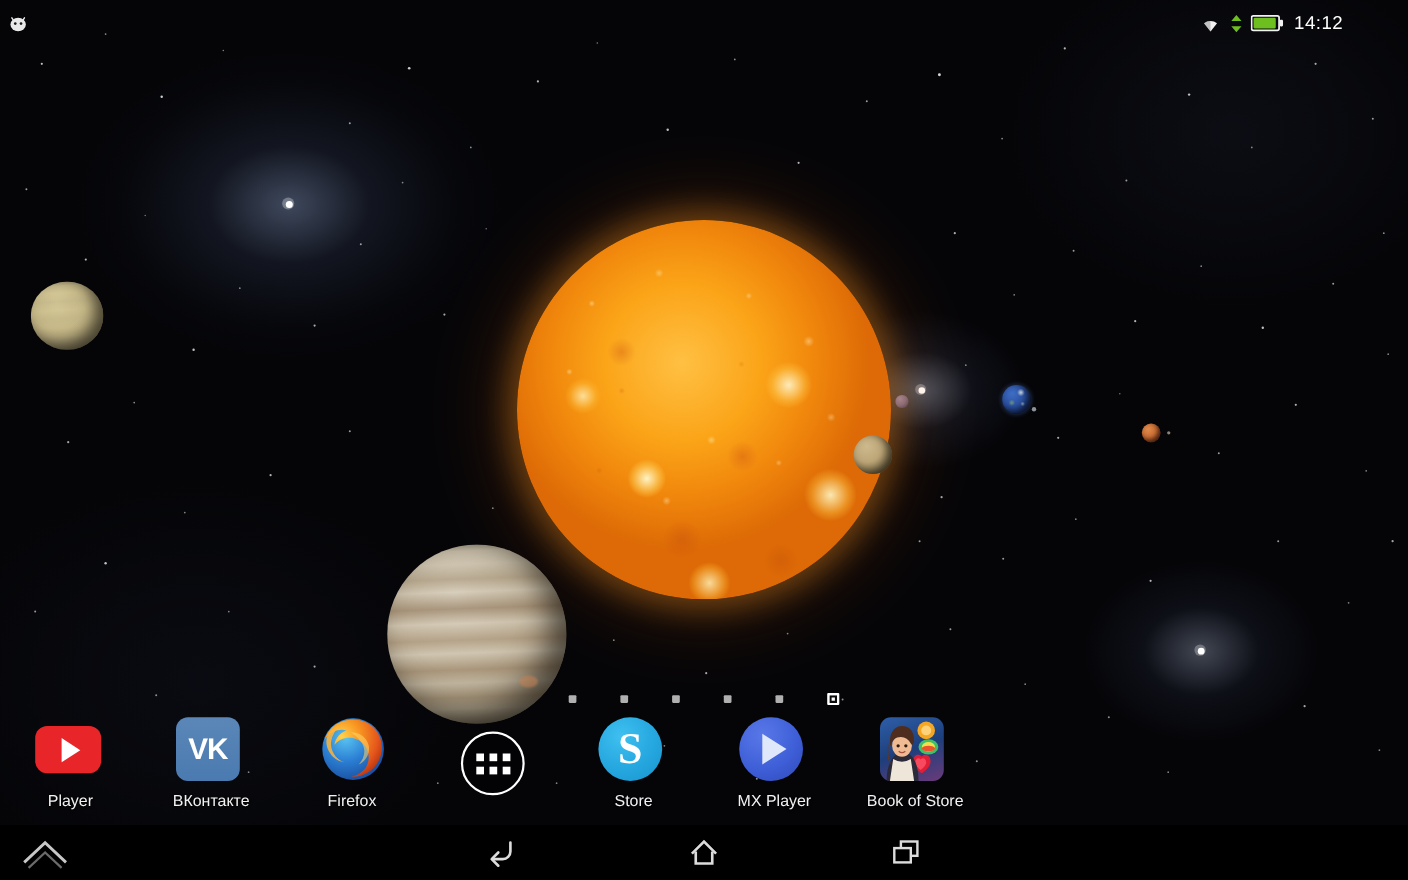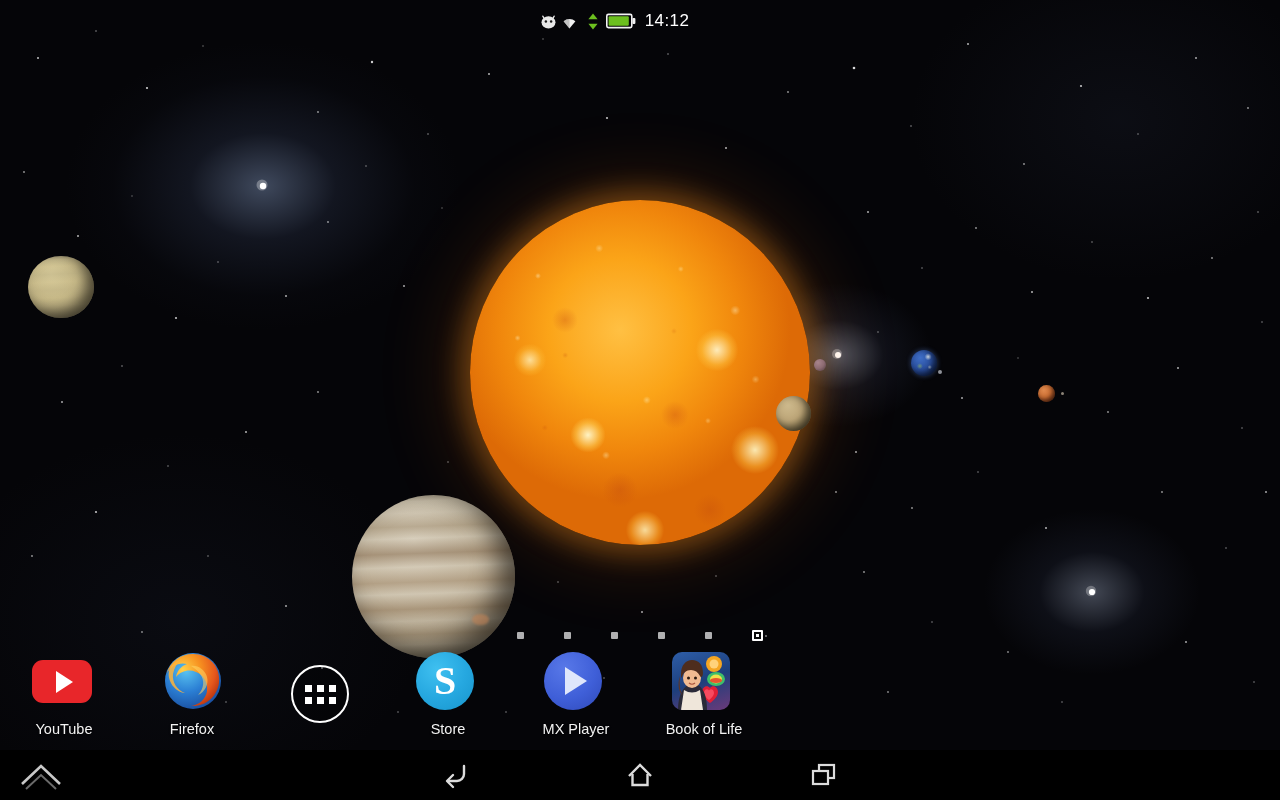--- a/index.html
+++ b/index.html
@@ -119,21 +119,21 @@
     background: radial-gradient(circle at 34% 30%, #e08a4e 0%, #cd6f34 44%, #97441d 78%, #4c1f0c 100%);
     box-shadow: inset -2px -2px 5px rgba(0,0,0,.55);
   }
   #planet-mars-moon {
     left:1061px; top:392px; width:3px; height:3px; background:#8c8377;
   }
 
   
   #status-bar {
     position:absolute; left:0; top:0; width:1229px; height:26px;
-    display:flex; align-items:center; justify-content:center;
+    display:flex; align-items:center; justify-content:space-between;
     padding:16px 8px 0 6px; z-index:40;
   }
   #status-left { display:flex; align-items:center; gap:6px; }
   #status-right { display:flex; align-items:center; gap:7px; }
   #clock { color:#fff; font-size:17px; letter-spacing:.4px; margin-left:2px; }
 
   .android-head { width:21px; height:18px; display:block; }
 
   
   #page-indicator {
@@ -380,24 +380,30 @@
   </div>
 
   <div id="dock">
 
     <div class="dock-cell">
       <div class="dock-icon">
         <div class="ic-youtube">
             <span class="tri"></span>
           </div>
       </div>
-      <span class="dock-label">YouTube</span>
-    </div>
-
-
+      <span class="dock-label">Player</span>
+    </div>
+
+
+    <div class="dock-cell">
+      <div class="dock-icon">
+        <div class="ic-vk">VK</div>
+      </div>
+      <span class="dock-label">ВКонтакте</span>
+    </div>
 
     <div class="dock-cell">
       <div class="dock-icon">
         <svg width="64" height="64" viewBox="0 0 64 64">
           <defs>
             <radialGradient id="ffglobe" cx="38%" cy="32%" r="72%">
               <stop offset="0%" stop-color="#59c3f0"></stop>
               <stop offset="52%" stop-color="#2b7fd4"></stop>
               <stop offset="100%" stop-color="#1a4fa0"></stop>
             </radialGradient>
@@ -463,21 +469,21 @@
             <ellipse cx="20" cy="26" rx="9" ry="10" fill="#f0bb92"></ellipse>
             <path d="M9 22 c0 -9 5 -14 11 -14 c7 0 11 5 11 13 c0 4 -2 5 -3 3 c-2 -4 -5 -6 -9 -6 c-5 0 -8 3 -9 7 c-1 2 -1 -1 -1 -3 Z" fill="#4e2d1e"></path>
             <path d="M8 24 c-1 8 0 16 3 20 c-4 -3 -6 -12 -3 -20 Z" fill="#5e3624"></path>
             <circle cx="16.5" cy="26" r="1.5" fill="#2b1a12"></circle>
             <circle cx="23.5" cy="26" r="1.5" fill="#2b1a12"></circle>
             <path d="M17 31 q3 2.5 6 0" stroke="#a8543c" stroke-width="1.2" fill="none"></path>
             <path d="M12 38 q8 5 16 0 l3 20 h-22 Z" fill="#efe6da"></path>
           </svg>
         </div>
       </div>
-      <span class="dock-label">Book of Life</span>
+      <span class="dock-label">Book of Store</span>
     </div>
   </div>
 
   <div id="nav-bar">
     <div id="nav-expand">
       <svg width="46" height="34" viewBox="0 0 46 34">
         <path d="M4 26 L23 8 L42 26" fill="none" stroke="#c8c8c8" stroke-width="2.6" stroke-linejoin="miter"></path>
         <path d="M8 31 L23 17 L38 31" fill="none" stroke="#8e8e8e" stroke-width="2" stroke-linejoin="miter" opacity=".75"></path>
       </svg>
     </div>

